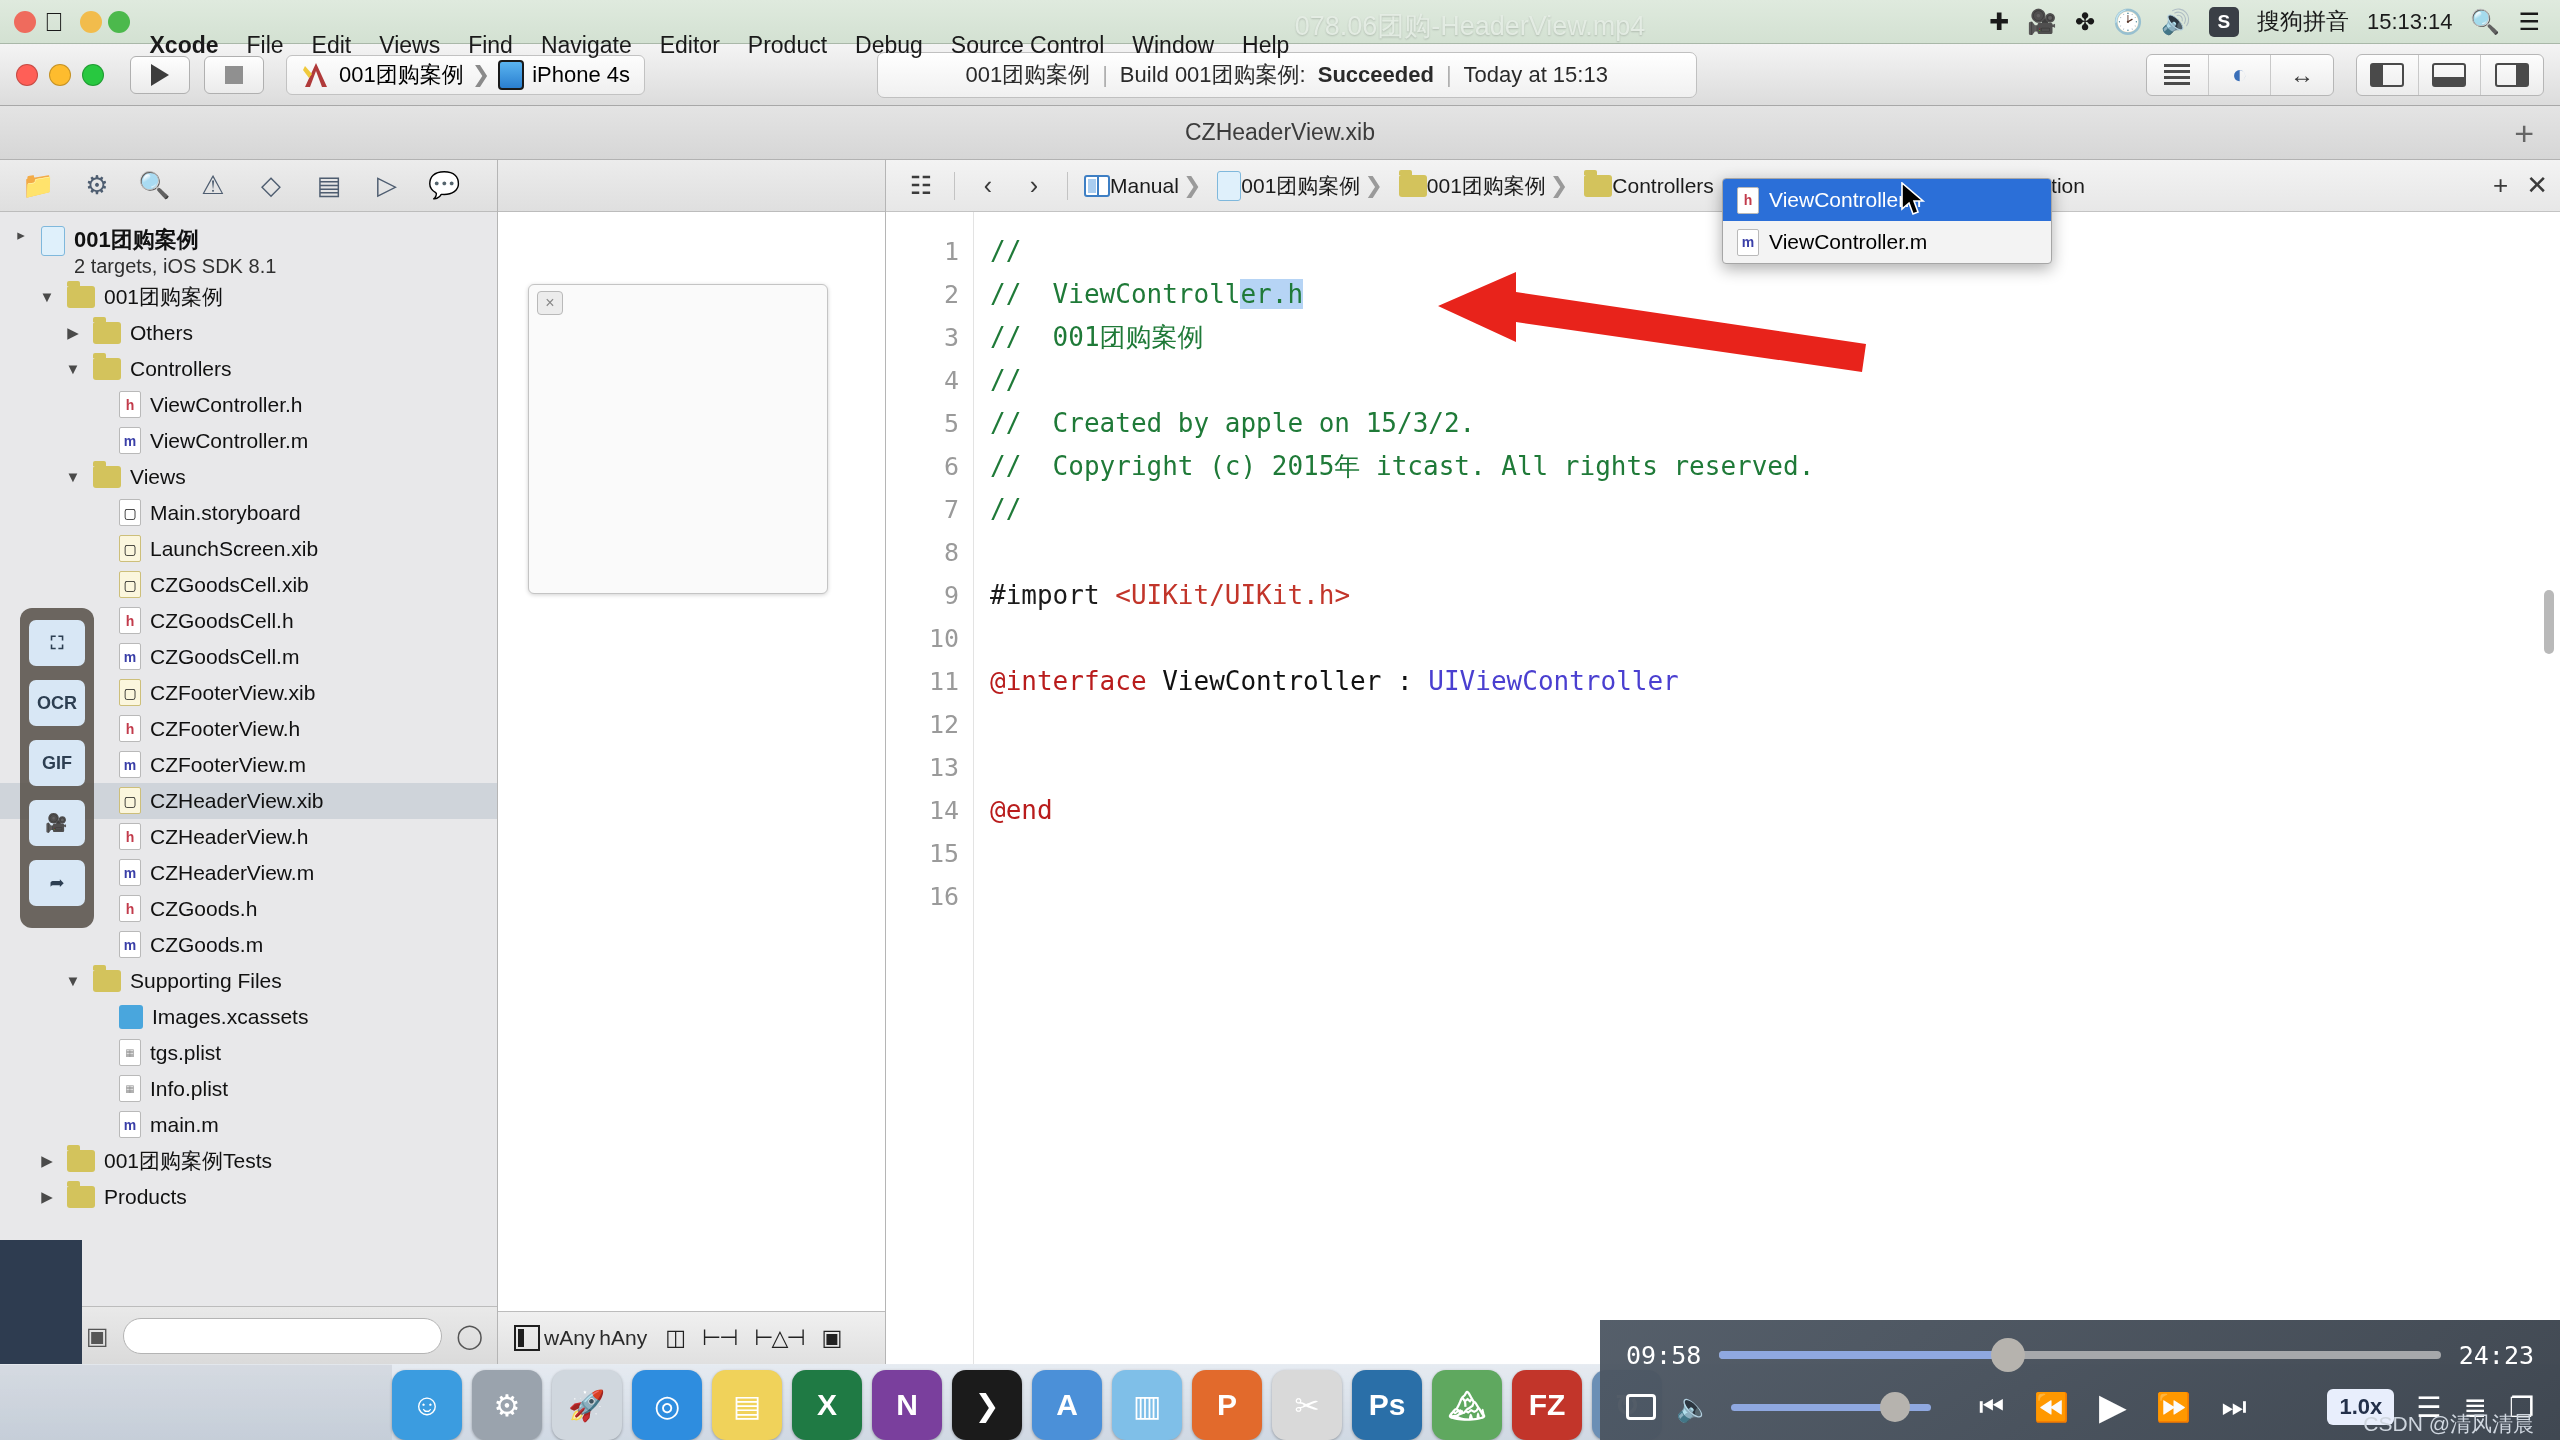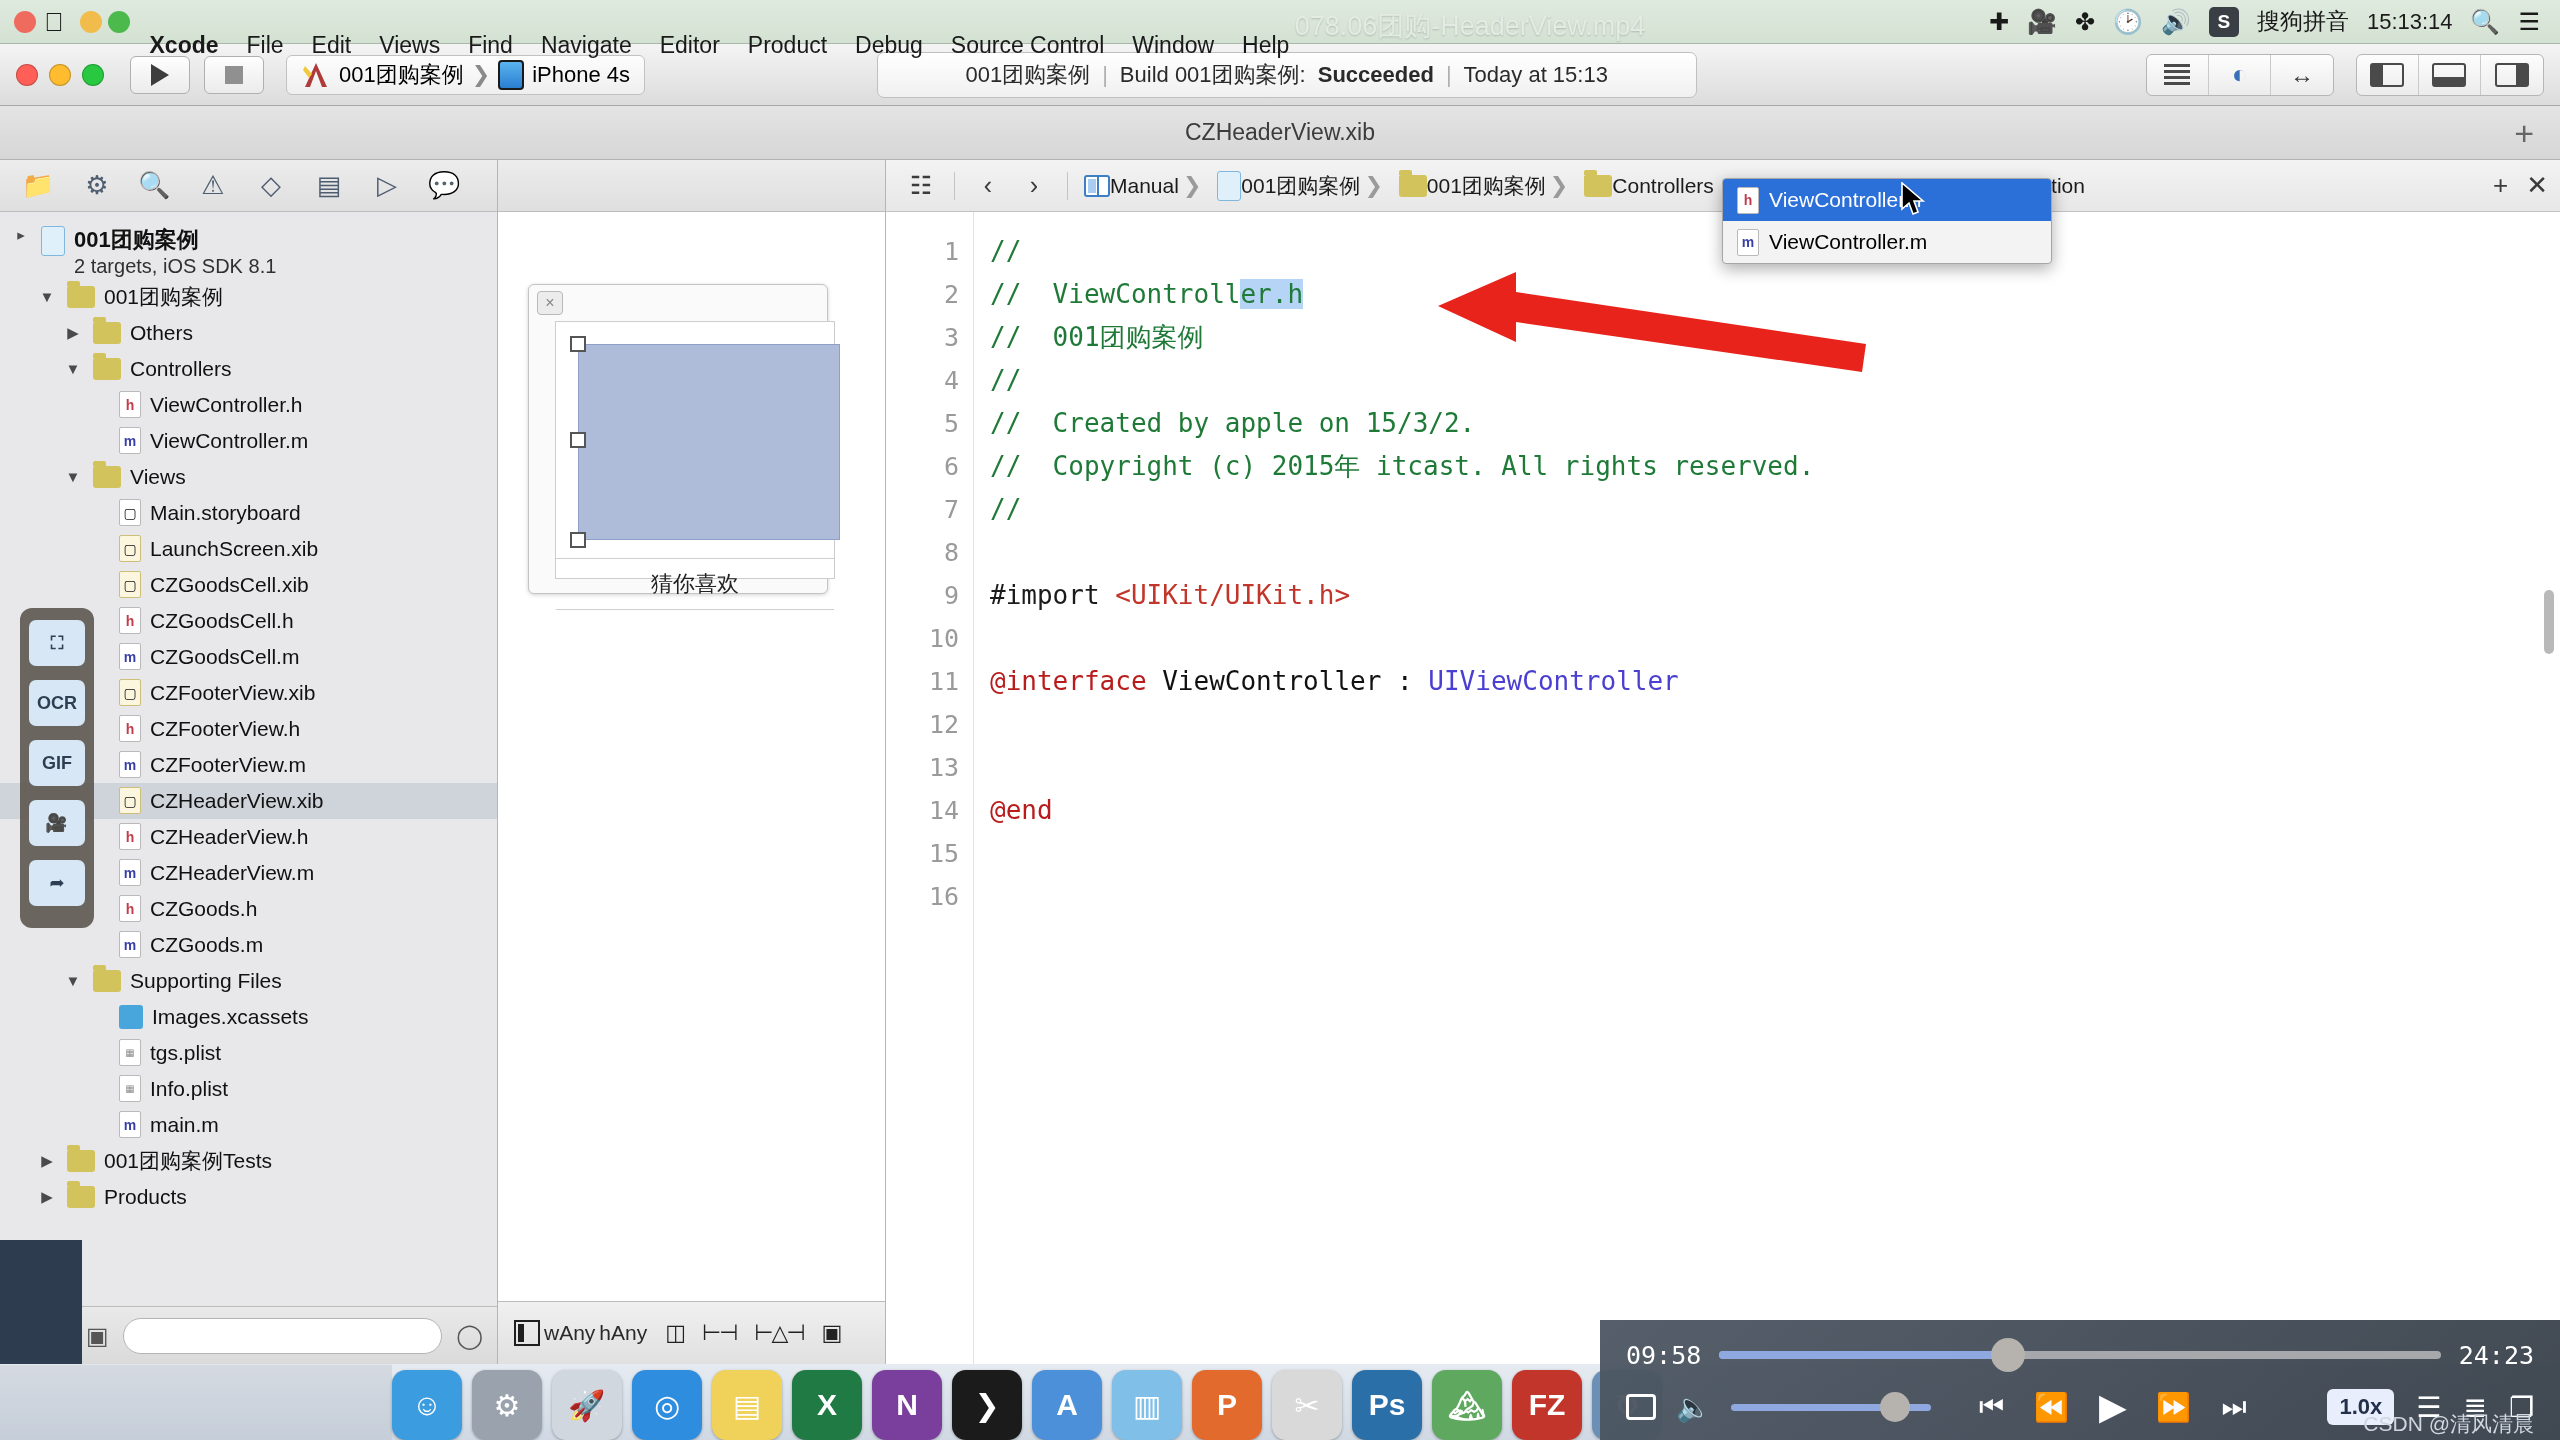--- a/index.html
+++ b/index.html
@@ -172,21 +172,21 @@
   .ib-closebtn{
     position:absolute;left:8px;top:6px;width:26px;height:24px;border:1px solid #b9b9b9;border-radius:4px;
     background:#ececec;color:#888;font-size:16px;display:flex;align-items:center;justify-content:center;
   }
   .ib-inner{position:absolute;left:26px;top:36px;right:-8px;bottom:14px;border:1px solid #cdcdcd;background:#fff;}
   .ib-imgbox{position:absolute;left:22px;top:22px;right:-6px;height:196px;background:#aebbd9;border:1px solid #8ea0c8;}
   .ib-handle{position:absolute;width:16px;height:16px;background:#fff;border:2px solid #555;}
   .ib-label{position:absolute;left:0;right:0;top:236px;height:52px;border-top:1px solid #cfcfcf;border-bottom:1px solid #cfcfcf;
             display:flex;align-items:center;justify-content:center;font-size:22px;color:#222;}
   .ib-bottombar{
-    height:63px;border-top:1px solid #bcbcbc;background:linear-gradient(#f0f0f0,#e0e0e0);
+    height:53px;border-top:1px solid #bcbcbc;background:linear-gradient(#f0f0f0,#e0e0e0);
     display:flex;align-items:center;gap:18px;padding:0 16px;font-size:21px;color:#2a2a2a;
   }
   .ib-wh{display:flex;align-items:center;gap:4px;}
   .wh-box{width:26px;height:26px;border:2px solid #1f1f1f;position:relative;}
   .wh-box::before{content:"";position:absolute;left:2px;top:2px;bottom:2px;width:6px;background:#1f1f1f;}
   .mini-glyph{font-size:22px;color:#222;letter-spacing:-2px;}
 
   
   .editor { flex:1; background:#fff; display:flex;flex-direction:column; min-height:0; position:relative;}
   .jumpbar{
@@ -549,27 +549,20 @@
           <div class="nav-filter"></div>
           <span class="gi">◯</span>
         </div>
       </div>
 
       <div class="ibpane">
         <div class="ib-iconbar"></div>
         <div class="ib-canvas">
           <div class="ib-device">
             <div class="ib-closebtn">×</div>
-            <div class="ib-inner">
-              <div class="ib-imgbox"></div>
-              <div class="ib-handle" style="left:14px;top:14px;"></div>
-              <div class="ib-handle" style="left:14px;top:110px;"></div>
-              <div class="ib-handle" style="left:14px;top:210px;"></div>
-              <div class="ib-label">猜你喜欢</div>
-            </div>
           </div>
         </div>
         <div class="ib-bottombar">
           <div class="ib-wh">
             <span class="wh-box"></span>
             <span>wAny</span>
             <span>hAny</span>
           </div>
           <span class="mini-glyph">◫</span>
           <span class="mini-glyph">⊢⊣</span>

